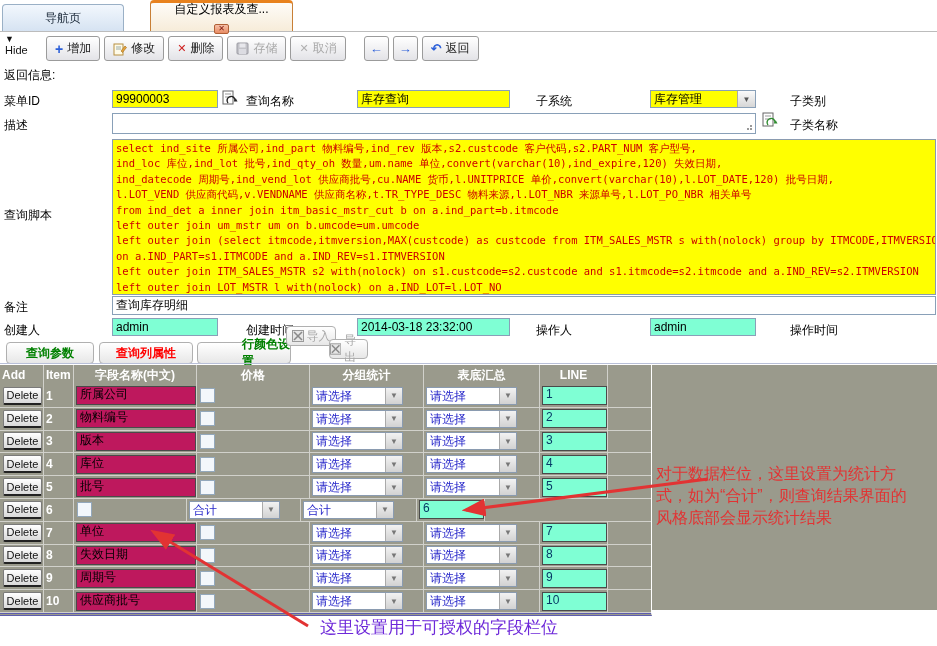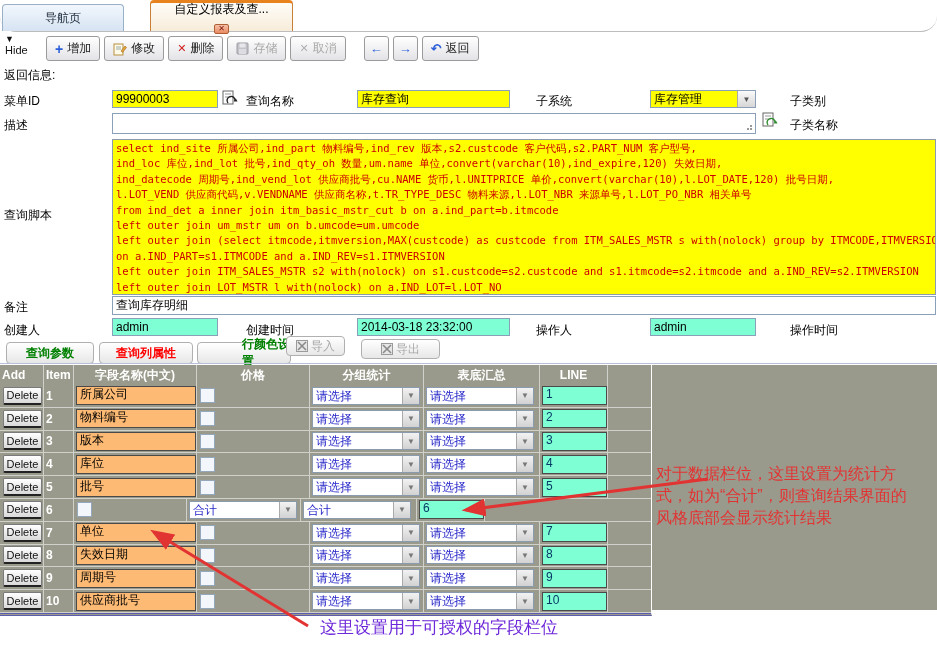--- a/index.html
+++ b/index.html
@@ -1,21 +1,21 @@
 <!DOCTYPE html>
 <html><head>
 <meta charset="utf-8">
 <style>
   html,body{margin:0;padding:0;background:#fff;}
   #app{position:relative;width:937px;height:646px;background:#fff;overflow:hidden;
        font-family:"Liberation Sans","DejaVu Sans",sans-serif;font-size:12px;color:#000;}
   .abs{position:absolute;}
   .lbl{position:absolute;font-size:12px;color:#000;white-space:nowrap;}
   
-  .tabstrip{position:absolute;left:0;top:0;width:937px;height:31px;border-bottom:1px solid #bcbcbc;background:#fff;border-radius:16px;}
+  .tabstrip{position:absolute;left:0;top:0;width:937px;height:31px;border-bottom:1px solid #bcbcbc;background:#fff;}
   .tab{position:absolute;display:flex;align-items:center;justify-content:center;gap:6px;
        border-radius:4px 4px 0 0;font-size:12px;box-sizing:border-box;}
   .tab-idle{left:2px;top:4px;width:122px;height:27px;background:linear-gradient(#f2f7fd,#d6e3f2);
        border:1px solid #9ab0c6;border-bottom:none;color:#1c2a3a;}
   .tab-active{left:150px;top:0;width:143px;height:31px;background:linear-gradient(#fefcf8,#f7ecd9);
        border:1px solid #c87f36;border-top:3px solid #e8821e;border-bottom:none;color:#000;flex-direction:column;}
   .closebox{width:13px;height:13px;border-radius:2px;background:linear-gradient(#f6c0a8,#e88c64);
        border:1px solid #b05f35;display:flex;align-items:center;justify-content:center;
        font-size:8px;color:#7e1a10;line-height:1;}
   
@@ -60,24 +60,24 @@
   .w-add{width:44px;padding-left:2px;} .w-item{width:30px;padding-left:2px;}
   .w-name{width:123px;justify-content:center;} .w-price{width:113px;justify-content:center;}
   .w-group{width:114px;justify-content:center;} .w-sum{width:116px;justify-content:center;}
   .w-line{width:68px;justify-content:center;} .w-fill{width:43px;}
   .grow{display:flex;height:21.8px;border-bottom:1px solid rgba(255,255,255,.55);}
   .grow .w-name,.grow .w-price,.grow .w-group,.grow .w-sum,.grow .w-line{justify-content:flex-start;}
   .del-btn{width:39px;height:18px;margin-left:1px;font-size:11px;color:#111;
        border:1px solid #7a7a7a;border-bottom:2px solid #222;border-radius:2px;
        background:linear-gradient(#ffffff,#d9d9d9);padding:0;line-height:14px;}
   .itemno{color:#fff;font-weight:bold;font-size:12px;}
-  .yfield{width:116px;height:17px;margin-left:2px;background:#fdba74;border:1px solid #4a4a4a;
+  .yfield{width:116px;height:17px;margin-left:2px;background:#be185d;border:1px solid #4a4a4a;
        font-size:12px;line-height:15px;padding:0 3px;box-sizing:content-box;overflow:hidden;white-space:nowrap;}
   .cb{width:13px;height:13px;margin-left:3px;background:#f3f7fb;border:1px solid #93a8bc;display:inline-block;}
-  .gdd{display:flex;width:108px;height:18px;margin-left:2px;border:1px solid #8a9bb0;background:#fff;box-sizing:border-box;}
+  .gdd{display:flex;width:91px;height:18px;margin-left:2px;border:1px solid #8a9bb0;background:#fff;box-sizing:border-box;}
   .gdd .t{flex:1;color:#2626c9;font-size:12px;line-height:16px;padding:0 3px;overflow:hidden;white-space:nowrap;}
   .gdd .a{width:16px;background:linear-gradient(#f2f2f2,#d2d2d2);border-left:1px solid #aaa;
        display:flex;align-items:center;justify-content:center;font-size:8px;color:#777;}
   .tfield{width:60px;height:17px;margin-left:2px;background:#7fffd4;border:1px solid #4a4a4a;
        color:#063a66;font-size:12px;line-height:15px;padding:0 3px;overflow:hidden;}
   
   .annopanel{position:absolute;left:652px;top:365px;width:285px;height:245px;background:#9a9a8c;}
   .noteline{position:absolute;left:656px;color:#e23333;font-size:16px;white-space:nowrap;
        font-family:"Liberation Sans","DejaVu Sans",sans-serif;}
   .bottomnote{position:absolute;left:320px;top:616px;color:#6d28d9;font-size:17px;white-space:nowrap;}
@@ -205,29 +205,29 @@
 
   <div class="stab green" style="left:6px;top:342px;width:88px;">
     <span>查询参数</span>
   </div>
   <div class="stab red" style="left:99px;top:342px;width:94px;">
     <span>查询列属性</span>
   </div>
   <div class="stab green" style="left:197px;top:342px;width:94px;padding-left:44px;">
     <span>行颜色设置</span>
   </div>
-  <div class="stab" style="left:286px;top:336px;width:59px;height:20px;color:#a8a8a8;font-weight:normal;text-align:center;">
+  <div class="stab" style="left:286px;top:326px;width:50px;height:20px;color:#a8a8a8;font-weight:normal;text-align:center;">
     <svg class="miniico" width="12" height="12" viewBox="0 0 12 12">
       <rect x="0.5" y="0.5" width="11" height="11" fill="#e6e6e6" stroke="#9a9a9a"></rect>
       <line x1="2" y1="2" x2="10" y2="10" stroke="#8a8a8a" stroke-width="1.6"></line>
       <line x1="10" y1="2" x2="2" y2="10" stroke="#8a8a8a" stroke-width="1.6"></line>
     </svg>
     <span>导入</span>
   </div>
-  <div class="stab" style="left:361px;top:339px;width:79px;height:20px;color:#a8a8a8;font-weight:normal;">
+  <div class="stab" style="left:329px;top:339px;width:39px;height:20px;color:#a8a8a8;font-weight:normal;">
     <svg class="miniico" width="12" height="12" viewBox="0 0 12 12">
       <rect x="0.5" y="0.5" width="11" height="11" fill="#e6e6e6" stroke="#9a9a9a"></rect>
       <line x1="2" y1="2" x2="10" y2="10" stroke="#8a8a8a" stroke-width="1.6"></line>
       <line x1="10" y1="2" x2="2" y2="10" stroke="#8a8a8a" stroke-width="1.6"></line>
     </svg>
     <span>导出</span>
   </div>
   <div class="sepline"></div>
 
   <div class="grid">

